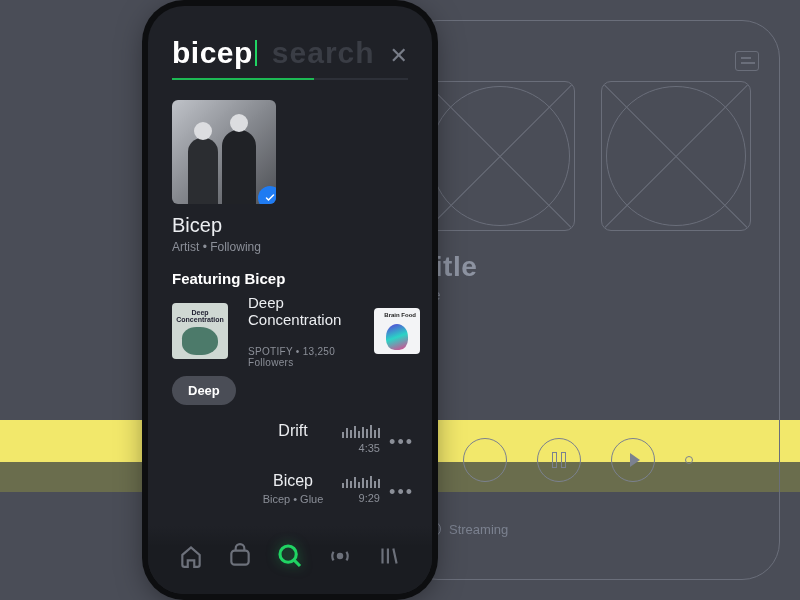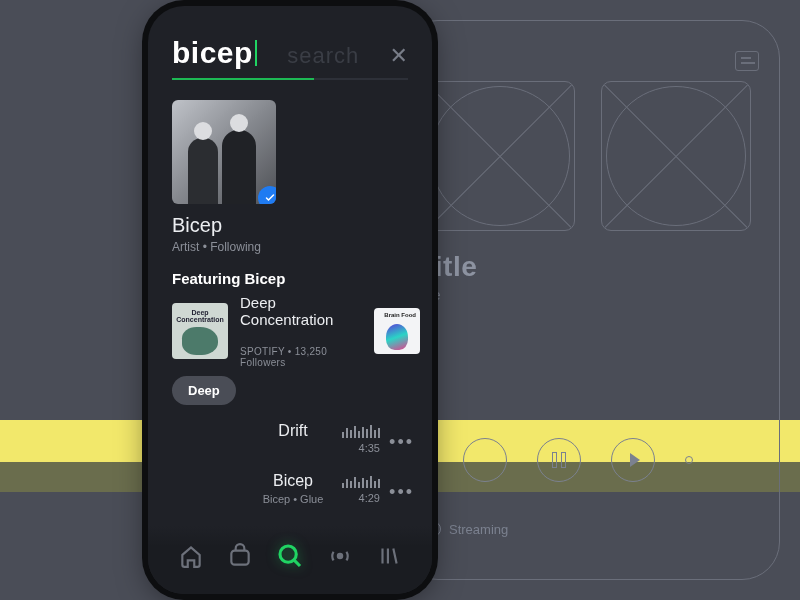--- a/index.html
+++ b/index.html
@@ -77,34 +77,34 @@
     color:#e8e8e8;
   }
   .search-row{
     position:absolute; left:24px; right:24px; top:30px;
     display:flex; align-items:baseline; justify-content:space-between;
   }
   .search-row .term{
     font-size:30px; font-weight:800; color:#fff; letter-spacing:0.5px;
   }
   .cursor{display:inline-block;width:2px;height:26px;background:#20d463;vertical-align:-3px;margin-left:2px;}
-  .ghost{font-size:22px;font-weight:400;color:#3a3d45;letter-spacing:1px;}
+  .ghost{font-size:30px;font-weight:700;color:#3a3d45;letter-spacing:1px;}
   .close-x{font-size:22px;color:#787d88;}
   .underline{position:absolute;left:24px;right:24px;top:72px;height:2px;background:linear-gradient(to right,#1db954 0%,#1db954 60%,#2d3038 60%);}
   .artist-block{position:absolute;left:24px;top:94px;}
   .art-thumb{width:104px;height:104px;border-radius:6px;background:linear-gradient(135deg,#bfc2c8 0%,#85888e 50%,#4e5055 100%);position:relative;overflow:hidden;}
   .art-thumb .p1{position:absolute;left:16px;bottom:0;width:30px;height:66px;background:#2b2d31;border-radius:14px 14px 0 0;}
   .art-thumb .p2{position:absolute;left:50px;bottom:0;width:34px;height:74px;background:#202226;border-radius:16px 16px 0 0;}
   .art-thumb .p1:before,.art-thumb .p2:before{content:"";position:absolute;top:-16px;left:50%;transform:translateX(-50%);width:18px;height:18px;background:#dcdde0;border-radius:50%;}
   .verify{position:absolute;right:-6px;bottom:-6px;width:24px;height:24px;background:#1f7bf2;border-radius:50%;display:flex;align-items:center;justify-content:center;}
   .verify svg{width:12px;height:12px;}
   .artist-name{margin-top:10px;font-size:20px;font-weight:400;color:#eceef1;}
   .artist-meta{margin-top:3px;font-size:12px;color:#8b8f98;}
   .sec-h{position:absolute;left:24px;top:264px;font-size:15px;font-weight:700;color:#fff;}
-  .feat-row{position:absolute;left:24px;right:0;top:288px;display:flex;gap:12px;align-items:center;}
+  .feat-row{position:absolute;left:24px;right:0;top:288px;display:flex;gap:20px;align-items:center;}
   .pl-thumb{width:56px;height:56px;border-radius:4px;flex:none;background:#cfd8d3;position:relative;overflow:hidden;}
   .pl-thumb .cap{position:absolute;top:6px;left:0;right:0;text-align:center;font-size:7px;font-weight:700;color:#223;}
   .pl-thumb .blob{position:absolute;left:10px;bottom:4px;width:36px;height:28px;background:#4c7a6a;border-radius:40% 50% 45% 40%;}
   .pl-info{flex:1;min-width:0;}
   .pl-title{font-size:15px;color:#eceef1;}
   .pl-sub{font-size:10px;color:#8b8f98;margin-top:18px;letter-spacing:.3px;}
   .pl-thumb2{width:46px;height:46px;border-radius:4px;background:#f3f4f6;position:relative;overflow:hidden;flex:none;margin-right:12px;}
   .pl-thumb2 .cap{position:absolute;top:4px;right:4px;font-size:6px;font-weight:700;color:#222;}
   .pl-thumb2 .head{position:absolute;left:12px;bottom:4px;width:22px;height:26px;border-radius:50% 50% 40% 40%;background:linear-gradient(160deg,#5a3bd9,#2bd4c6,#e63e8c);}
   .chip{position:absolute;left:24px;top:370px;background:#4a4d56;padding:7px 16px;border-radius:15px;font-size:13px;font-weight:600;color:#fff;}
@@ -231,21 +231,21 @@
         <span style="height:9px"></span>
         <span style="height:7px"></span>
         <span style="height:11px"></span>
         <span style="height:6px"></span>
         <span style="height:10px"></span>
         <span style="height:8px"></span>
         <span style="height:12px"></span>
         <span style="height:7px"></span>
         <span style="height:9px"></span>
     </div>
-    <div class="dur">4:29</div>
+    <div class="dur">9:29</div>
     <div class="dots">•••</div>
   </div>
 
   <div class="tabbar">
     <div class="tab">
       <svg viewBox="0 0 24 24">
           <path d="M4 11l8-7 8 7v9a2 2 0 0 1-2 2h-3v-6h-6v6H6a2 2 0 0 1-2-2z"></path>
         </svg>
     </div>
     <div class="tab">

